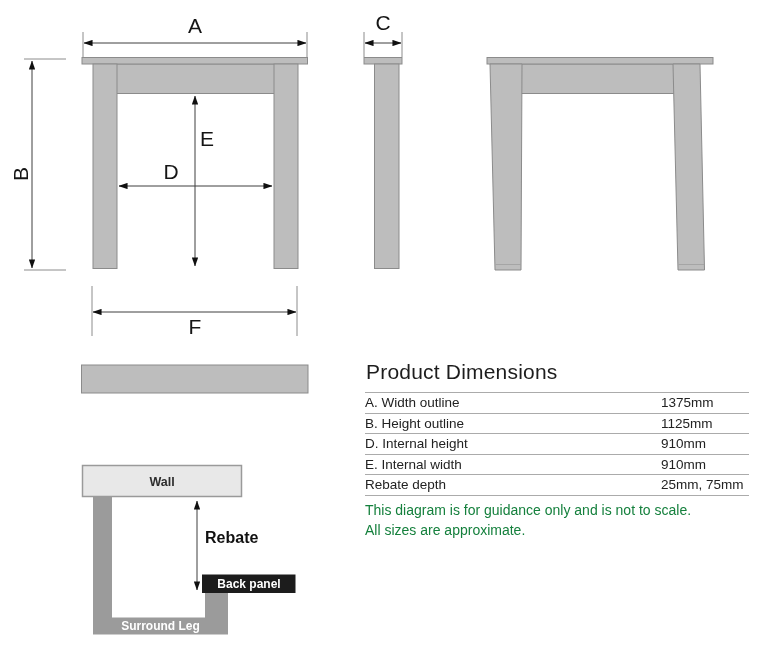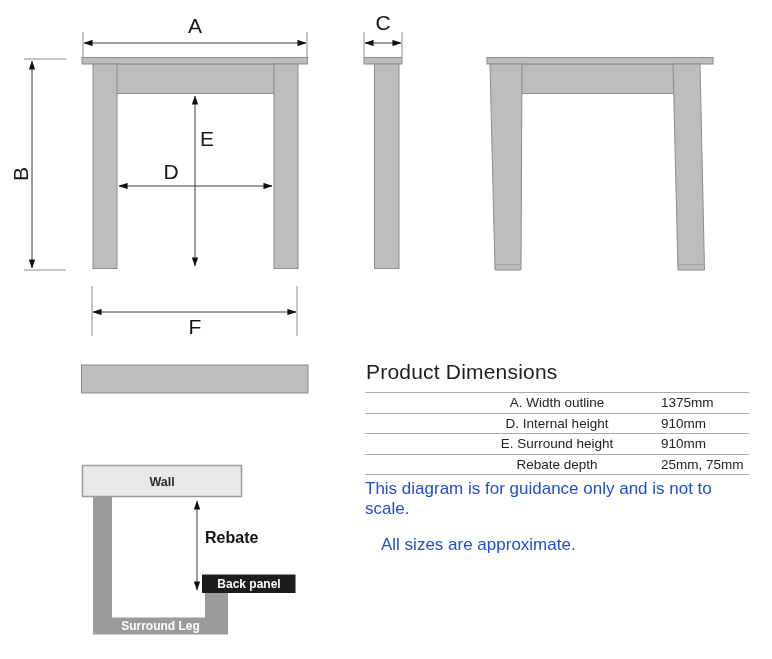--- a/index.html
+++ b/index.html
@@ -10,26 +10,26 @@
   .outline{stroke:#8b8b8b;stroke-width:1;}
   .dim{stroke:#3f3f3f;stroke-width:1;fill:none;}
   .ext{stroke:#6e6e6e;stroke-width:0.8;fill:none;}
   .foot{stroke:#9e9e9e;stroke-width:0.8;}
   .dimlbl{font-size:21px;fill:#151515;}
   .anlbl-dark{font-size:12.5px;font-weight:bold;fill:#2e2e2e;}
   .anlbl-light{font-size:12px;font-weight:bold;fill:#ffffff;}
   .rebate-lbl{font-size:16px;font-weight:bold;fill:#111;}
   .panel{position:absolute;left:365px;top:361px;width:384px;color:#1d1d1d;}
   .panel h1{font-size:21px;font-weight:400;margin:0 0 9px 1px;line-height:22px;letter-spacing:.2px;color:#1d1d1d;}
-  .rows{border-bottom:1px solid #ababab;text-align:center;}
+  .rows{border-bottom:1px solid #ababab;}
   .t-row{position:relative;height:19.5px;line-height:19px;border-top:1px solid #ababab;
          font-size:13.5px;color:#222;white-space:nowrap;}
   .t-row .val{position:absolute;left:296px;top:0;}
-  .note{font-size:17px;color:#1d4ed8;line-height:20px;margin:4px 0 0 0;}
-  .note + .note{margin:16px;}
+  .note{font-size:14px;color:#15803d;line-height:20px;margin:4px 0 0 0;}
+  .note + .note{margin:0;}
 </style>
 </head>
 <body>
 
 <div class="canvas">
 
   <svg width="772" height="659" viewBox="0 0 772 659">
     <defs>
       <marker id="ah" viewBox="0 0 10 7" refX="9.5" refY="3.5" markerWidth="9" markerHeight="6.3" orient="auto-start-reverse">
         <path d="M0,0 L10,3.5 L0,7 Z" fill="#101010"></path>
@@ -114,25 +114,29 @@
   </svg>
 
   <section class="panel">
     <h1>Product Dimensions</h1>
     <div class="rows">
       <div class="t-row">
         <span class="lbl">A. Width outline</span>
         <span class="val">1375mm</span>
       </div>
       <div class="t-row">
+        <span class="lbl">B. Height outline</span>
+        <span class="val">1125mm</span>
+      </div>
+      <div class="t-row">
         <span class="lbl">D. Internal height</span>
         <span class="val">910mm</span>
       </div>
       <div class="t-row">
-        <span class="lbl">E. Surround height</span>
+        <span class="lbl">E. Internal width</span>
         <span class="val">910mm</span>
       </div>
       <div class="t-row">
         <span class="lbl">Rebate depth</span>
         <span class="val">25mm, 75mm</span>
       </div>
     </div>
     <p class="note">This diagram is for guidance only and is not to scale.</p>
     <p class="note">All sizes are approximate.</p>
   </section>

